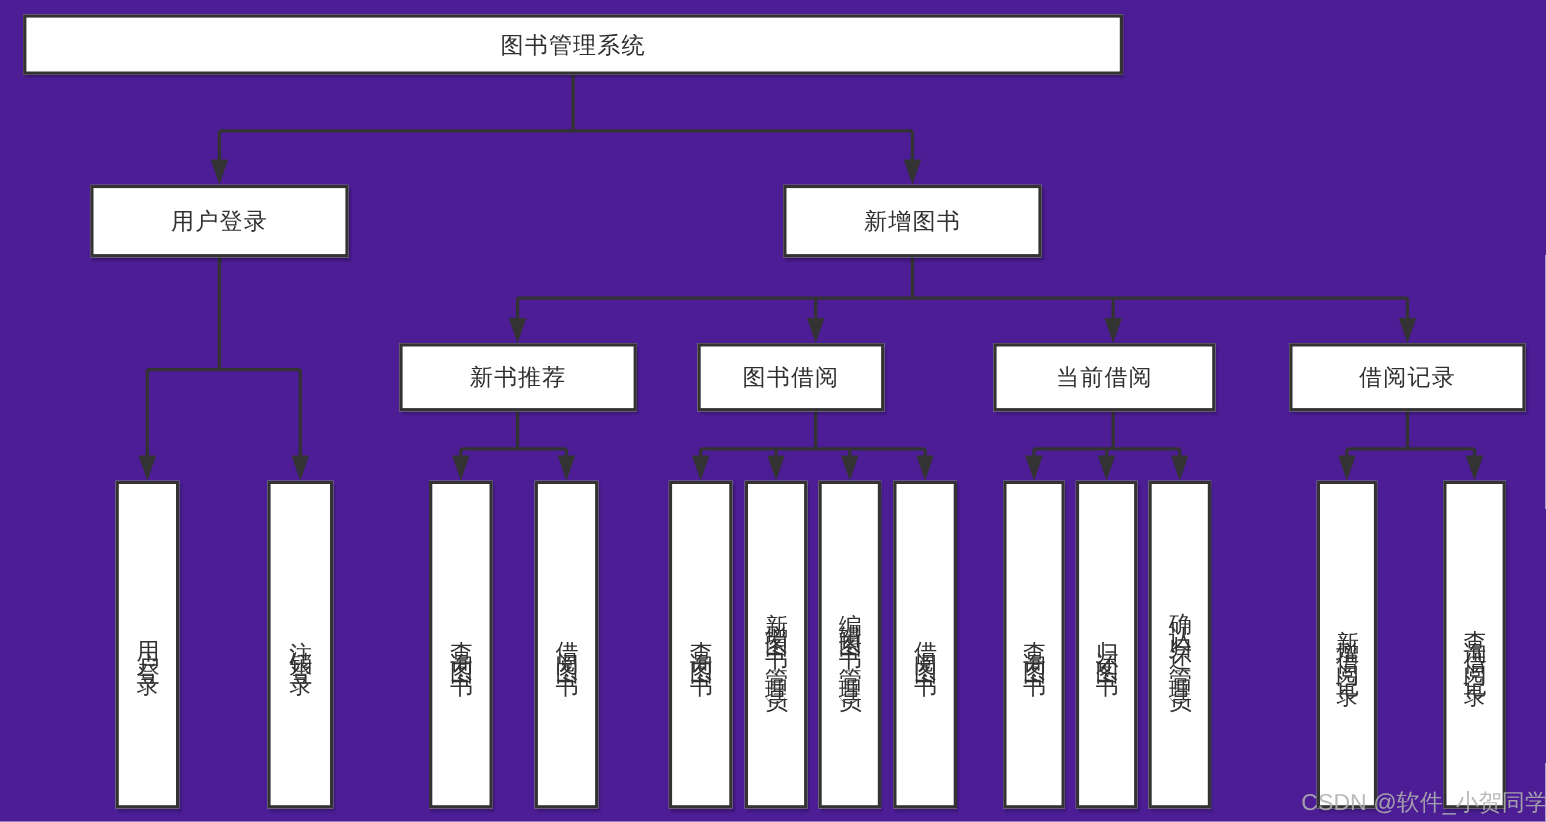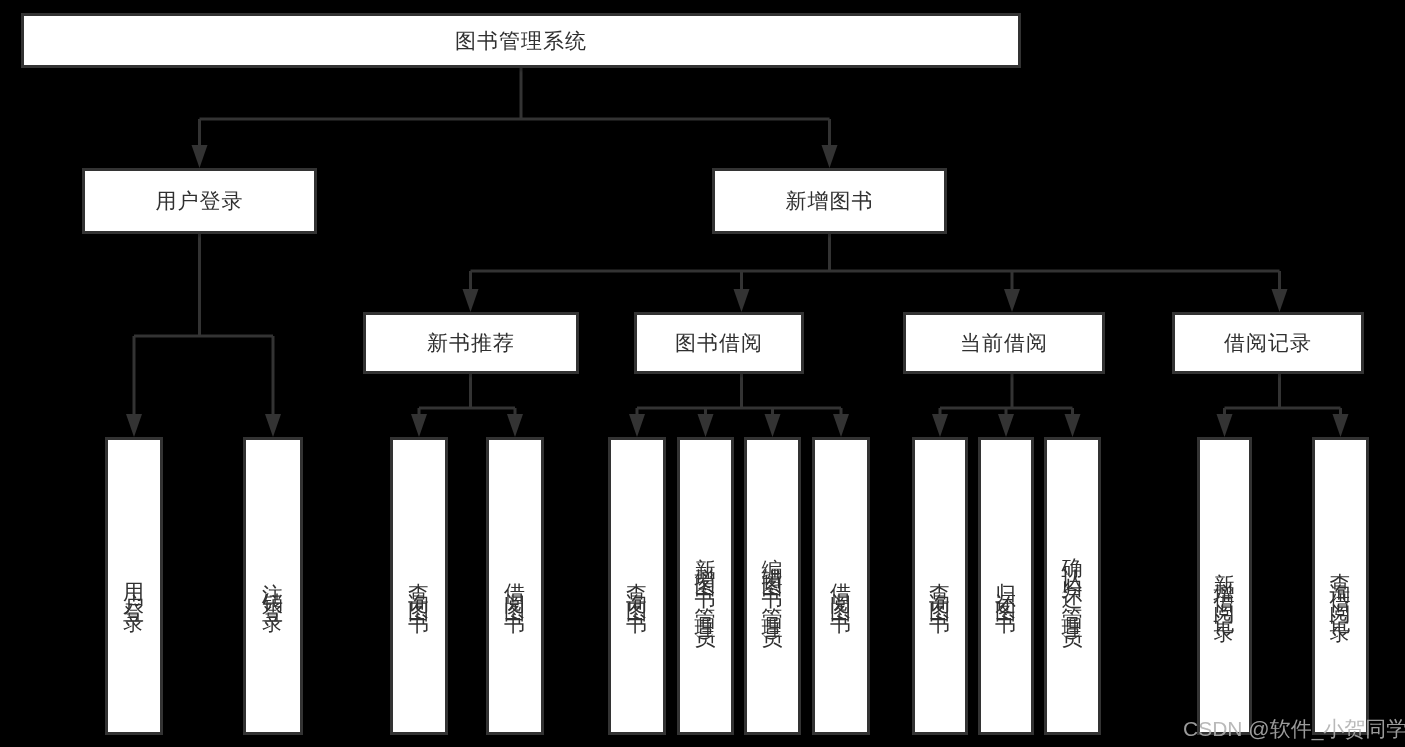--- a/index.html
+++ b/index.html
@@ -1,20 +1,20 @@
 <!DOCTYPE html>
 <html><head>
 <meta charset="utf-8">
 <style>
   html, body { margin: 0; padding: 0; background: #ffffff; }
   #canvas {
     position: relative;
     width: 1405px;
     height: 747px;
-    background: #000000;
+    background: #4c1d95;
     overflow: hidden;
     font-family: "Liberation Sans", sans-serif;
     color: #303030;
   }
   #wires {
     position: absolute;
     left: 0; top: 0;
     z-index: 0;
   }
   .node {
@@ -95,21 +95,21 @@
   </svg>
 
   <div class="node h-node" style="left:21px; top:13px; width:1000px; height:55px">图书管理系统</div>
 
   <div class="node h-node" style="left:82px; top:168px; width:235px; height:66px">用户登录</div>
   <div class="node h-node" style="left:712px; top:168px; width:235px; height:66px">新增图书</div>
 
   <div class="node h-node" style="left:363px; top:312px; width:216px; height:62px">新书推荐</div>
   <div class="node h-node" style="left:634px; top:312px; width:170px; height:62px">图书借阅</div>
   <div class="node h-node" style="left:903px; top:312px; width:202px; height:62px">当前借阅</div>
-  <div class="node h-node" style="left:1172px; top:312px; width:192px; height:62px">借阅记录</div>
+  <div class="node h-node" style="left:1172px; top:312px; width:215px; height:62px">借阅记录</div>
 
   <div class="node v-node" style="left:105px; top:437px; width:58px; height:298px">用户登录</div>
   <div class="node v-node" style="left:243px; top:437px; width:60px; height:298px">注销登录</div>
 
   <div class="node v-node" style="left:390px; top:437px; width:58px; height:298px">查询图书</div>
   <div class="node v-node" style="left:486px; top:437px; width:58px; height:298px">借阅图书</div>
 
   <div class="node v-node" style="left:608px; top:437px; width:58px; height:298px">查询图书</div>
   <div class="node v-node" style="left:677px; top:437px; width:57px; height:298px">新增图书（管理员）</div>
   <div class="node v-node" style="left:744px; top:437px; width:57px; height:298px">编辑图书（管理员）</div>

